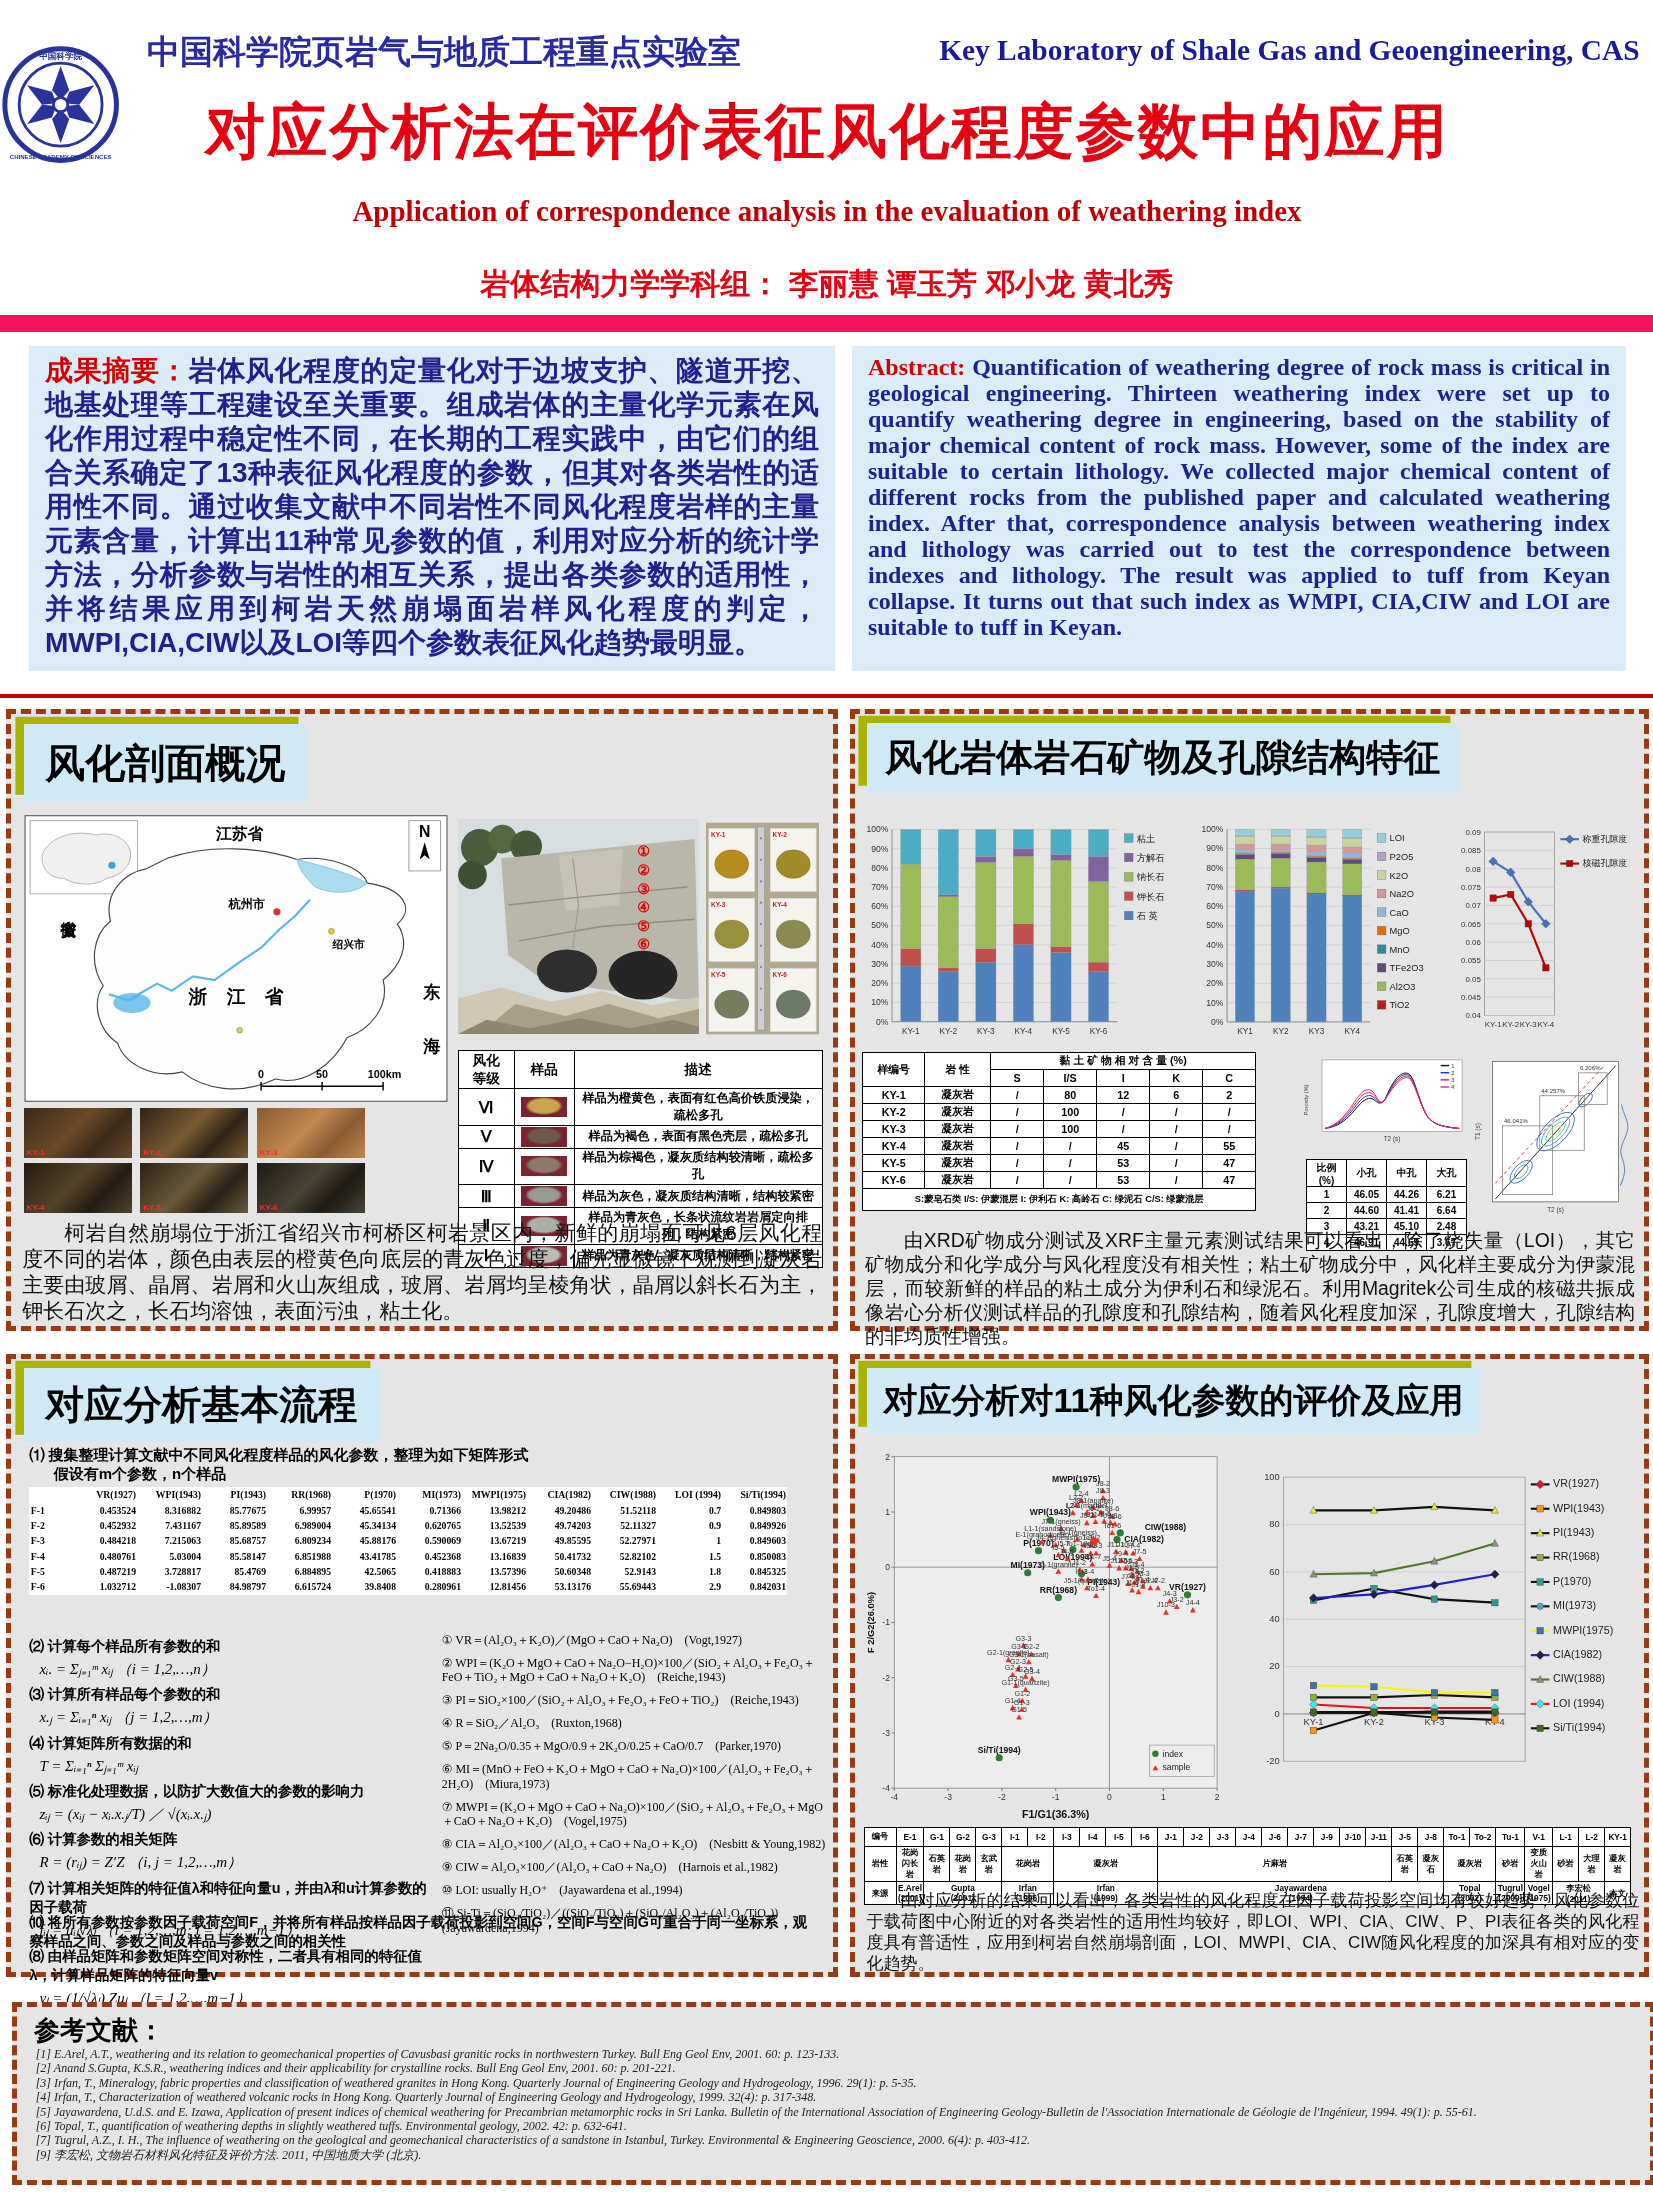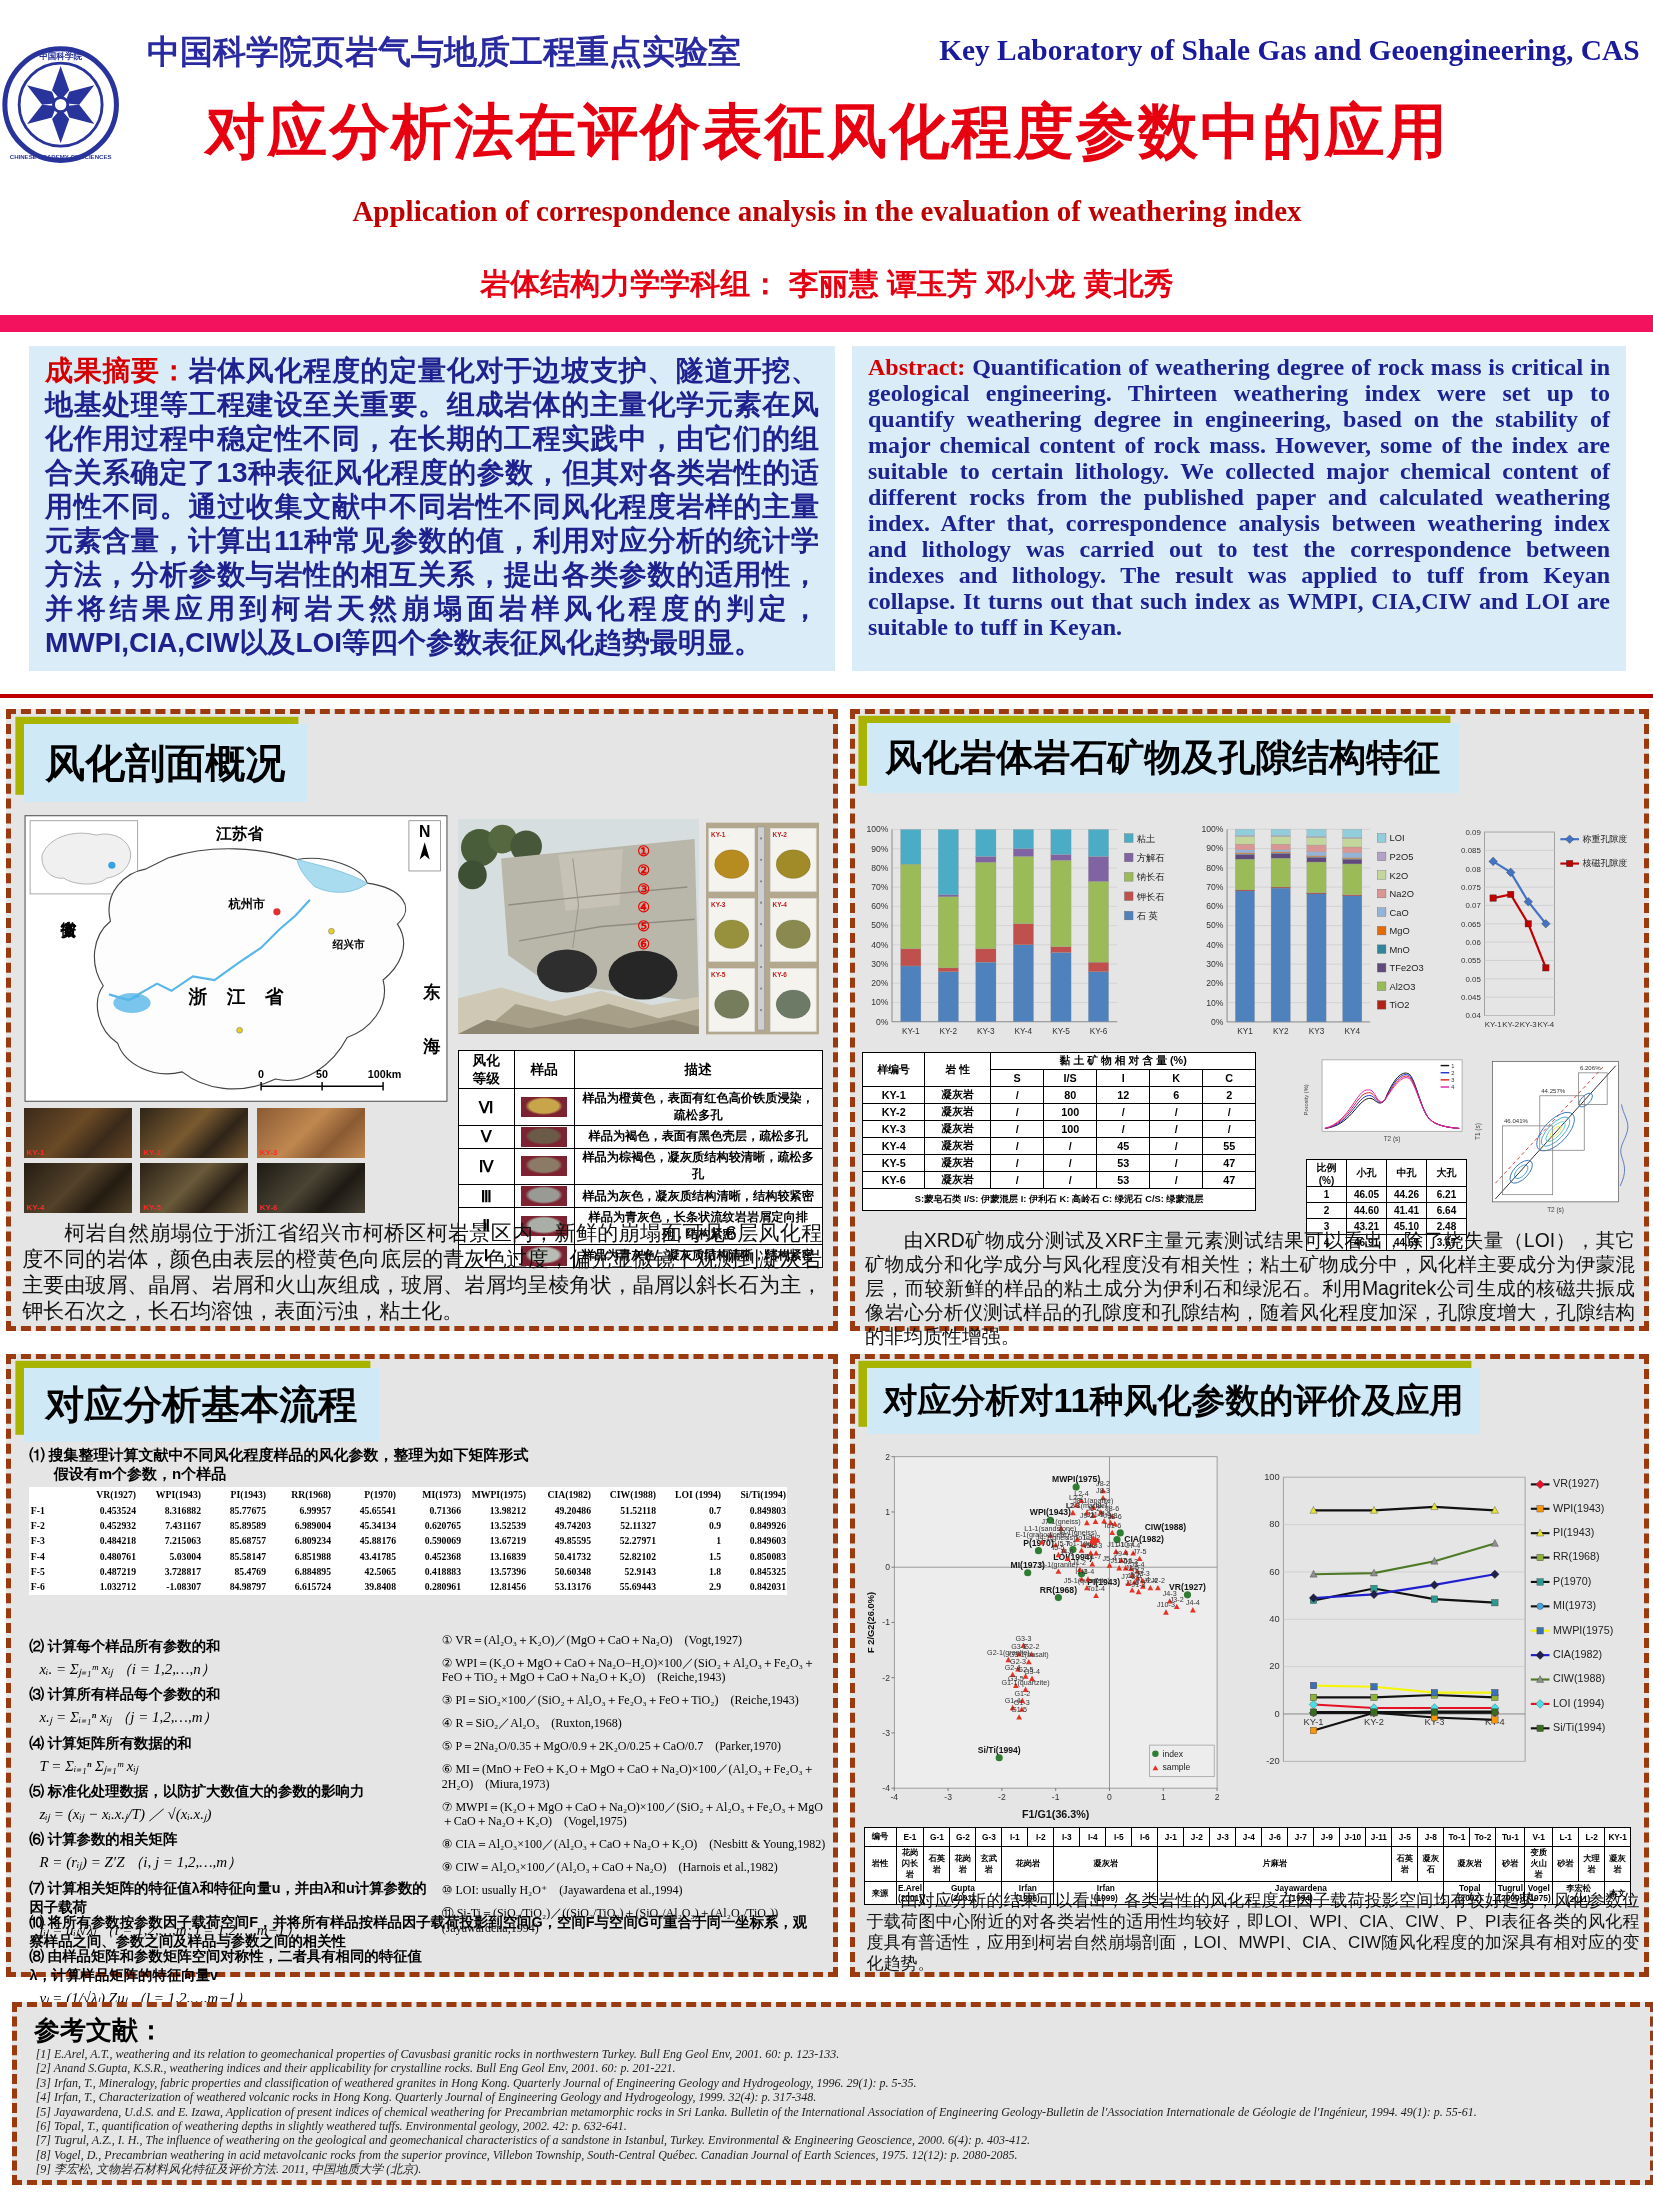--- a/index.html
+++ b/index.html
@@ -1203,17 +1203,16 @@
 <div class="panel" id="refs">
   <div id="refs-title">参考文献：</div>
   <div id="refs-list">
       <div class="ref">[1] E.Arel, A.T., weathering and its relation to geomechanical properties of Cavusbasi granitic rocks in northwestern Turkey. Bull Eng Geol Env, 2001. 60: p. 123-133.</div>
       <div class="ref">[2] Anand S.Gupta, K.S.R., weathering indices and their applicability for crystalline rocks. Bull Eng Geol Env, 2001. 60: p. 201-221.</div>
       <div class="ref">[3] Irfan, T., Mineralogy, fabric properties and classification of weathered granites in Hong Kong. Quarterly Journal of Engineering Geology and Hydrogeology, 1996. 29(1): p. 5-35.</div>
       <div class="ref">[4] Irfan, T., Characterization of weathered volcanic rocks in Hong Kong. Quarterly Journal of Engineering Geology and Hydrogeology, 1999. 32(4): p. 317-348.</div>
       <div class="ref">[5] Jayawardena, U.d.S. and E. Izawa, Application of present indices of chemical weathering for Precambrian metamorphic rocks in Sri Lanka. Bulletin of the International Association of Engineering Geology-Bulletin de l'Association Internationale de Géologie de l'Ingénieur, 1994. 49(1): p. 55-61.</div>
       <div class="ref">[6] Topal, T., quantification of weathering depths in slightly weathered tuffs. Environmental geology, 2002. 42: p. 632-641.</div>
       <div class="ref">[7] Tugrul, A.Z., I. H., The influence of weathering on the geological and geomechanical characteristics of a sandstone in Istanbul, Turkey. Environmental &amp; Engineering Geoscience, 2000. 6(4): p. 403-412.</div>
-      <div class="ref">[8] Vogel, D., Precambrian weathering in acid metavolcanic rocks from the superior province, Villebon Township, South-Central Québec. Canadian Journal of Earth Sciences, 1975. 12(12): p. 2080-2085.</div>
       <div class="ref">[9] 李宏松, 文物岩石材料风化特征及评价方法. 2011, 中国地质大学 (北京).</div>
     </div>
 </div>
 
 
 </body></html>

